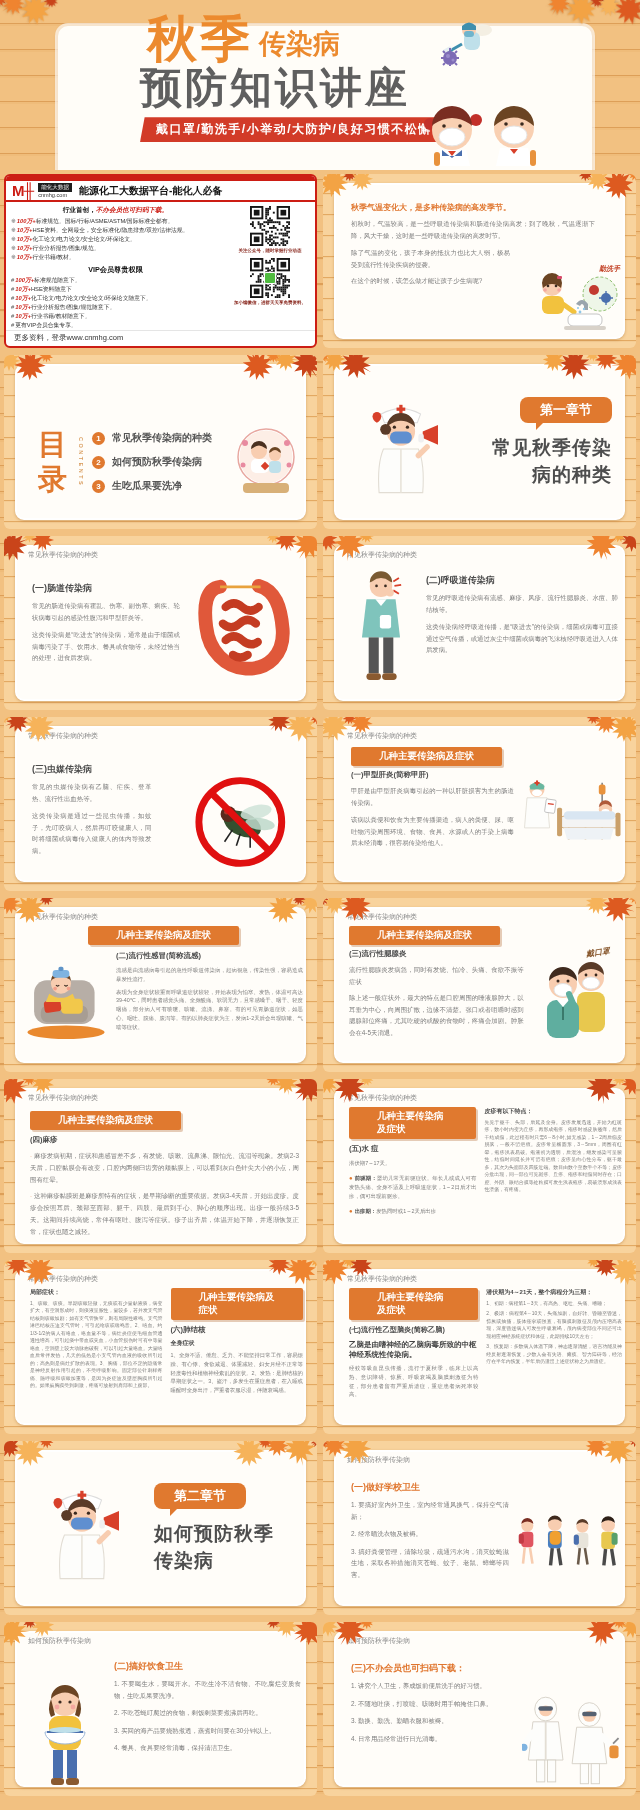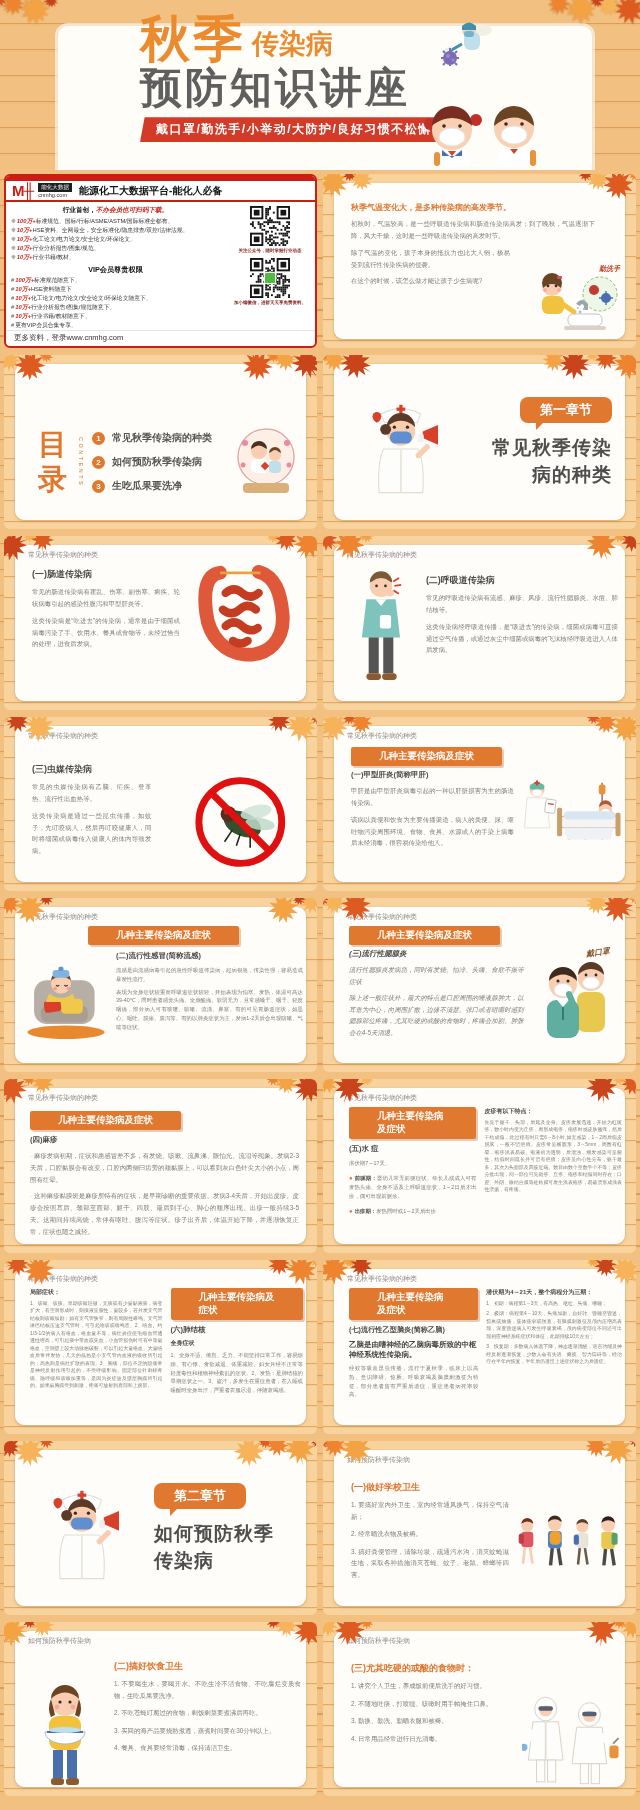--- a/index.html
+++ b/index.html
@@ -5,21 +5,21 @@
   html,body{margin:0;padding:0;}
   body{width:640px;font-family:"Liberation Sans","DejaVu Sans",sans-serif;background:#e9b06a;}
   .page{width:640px;min-height:1810px;overflow:hidden;position:relative;
     background:repeating-linear-gradient(180deg,#f2c181 0 23px,#dd9f58 23px 24.5px,#efbc7a 24.5px 26px);}
   
   .hero{position:relative;height:170px;overflow:hidden;}
   .hero-paper{position:absolute;left:58px;right:48px;top:26px;bottom:0;background:#fffdf8;
     border-radius:10px 10px 0 0;box-shadow:0 0 0 3px rgba(255,255,255,.65),0 1px 4px rgba(140,80,20,.4);}
   .hero-titles{position:absolute;left:28px;top:12px;}
   .t-line1{display:flex;align-items:flex-end;gap:6px;}
-  .t-accent{font-size:50px;font-weight:bold;color:#ec8a2e;letter-spacing:3px;line-height:1;}
+  .t-accent{font-size:50px;font-weight:bold;color:#ec8a2e;letter-spacing:3px;line-height:1;margin-left:7px;}
   .t-accent2{font-size:27px;font-weight:bold;color:#ec8a2e;line-height:1.4;}
   .t-main{font-size:42px;font-weight:bold;color:#5f5f5f;letter-spacing:3px;line-height:1.15;}
   .ribbon{display:inline-block;background:#d23b28;color:#fff;font-size:12px;font-weight:bold;
     letter-spacing:1.5px;padding:4px 16px;margin-top:5px;clip-path:polygon(1.5% 0,98.5% 0,100% 100%,0 100%);}
   .hero-kids{position:absolute;right:90px;bottom:0;}
   .hero-virus{position:absolute;left:305px;top:16px;}
   
   .grid{display:grid;grid-template-columns:1fr 1fr;gap:7px 6px;padding:4px;}
   .slide{position:relative;height:174px;border-radius:6px;overflow:hidden;}
   .wood{background:repeating-linear-gradient(180deg,#f8d39d 0 19px,#e3a962 19px 20px,#f5cd94 20px 21px);}
@@ -676,21 +676,21 @@
             <use href="#leafP" xlink:href="#leafP" fill="#f6b35a"></use>
           </svg>
           <svg class="leaf" width="25" height="25" viewBox="0 0 100 100" style="transform:rotate(336deg);margin:-4px;">
             <use href="#leafP" xlink:href="#leafP" fill="#dd5a20"></use>
           </svg>
           <svg class="leaf" width="34" height="34" viewBox="0 0 100 100" style="transform:rotate(33deg);margin:-4px;">
             <use href="#leafP" xlink:href="#leafP" fill="#ef8430"></use>
           </svg>
         </div>
       <div class="hdr" style="top:14px;left:24px;">常见秋季传染病的种类</div>
-      <div class="cnt row" style="top:28px;left:28px;right:18px;">
+      <div class="cnt row" style="top:42px;left:28px;right:18px;">
         <div class="col" style="flex:1.2;">
           <div class="sec-title">(一)肠道传染病</div>
           <p class="p">常见的肠道传染病有霍乱、伤寒、副伤寒、痢疾、轮状病毒引起的感染性腹泻和甲型肝炎等。</p>
           <p class="p">这类传染病是“吃进去”的传染病，通常是由于细菌或病毒污染了手、饮用水、餐具或食物等，未经过恰当的处理，进食后发病。</p>
         </div>
         <div class="col" style="flex:.9;display:flex;justify-content:center;">
           <svg width="92" height="104" viewBox="0 0 100 110">
             <path d="M24 8 C8 10 6 30 9 52 C12 78 30 96 52 97 C76 98 94 82 92 54 C90 30 84 12 66 7" fill="none" stroke="#e0583a" stroke-width="15" stroke-linecap="round"></path>
             <path d="M30 30 q9 -8 18 0 t18 0 M27 48 q9 8 18 0 t18 0 M30 66 q9 -8 18 0 t17 2 M38 82 q8 6 16 0" fill="none" stroke="#c43c22" stroke-width="9" stroke-linecap="round"></path>
             <path d="M24 8 h44" stroke="#e8a23c" stroke-width="3"></path>
@@ -943,21 +943,21 @@
             <use href="#leafP" xlink:href="#leafP" fill="#dd5a20"></use>
           </svg>
           <svg class="leaf" width="16" height="16" viewBox="0 0 100 100" style="transform:rotate(343deg);margin:-4px;">
             <use href="#leafP" xlink:href="#leafP" fill="#ef8430"></use>
           </svg>
         </div>
       <div class="hdr" style="top:14px;left:24px;">常见秋季传染病的种类</div>
       <div class="cnt" style="top:26px;left:26px;right:14px;">
         <span class="banner">几种主要传染病及症状</span>
         <div class="row">
-          <div class="col" style="flex:1.35;font-style:italic;">
+          <div class="col" style="flex:1.35;">
             <div class="sec-title" style="font-size:7.5px;margin-top:0;">(三)流行性腮腺炎</div>
             <p class="p" style="margin-bottom:4px;">流行性腮腺炎发病急，同时有发烧、怕冷、头痛、食欲不振等症状</p>
             <p class="p">除上述一般症状外，最大的特点是口腔周围的唾液腺肿大，以耳垂为中心，向周围扩散，边缘不清楚。张口或者咀嚼时感到腮腺部位疼痛，尤其吃硬的或酸的食物时，疼痛会加剧。肿胀会在4-5天消退。</p>
           </div>
           <div class="col" style="flex:.7;position:relative;display:flex;justify-content:center;align-items:flex-end;">
             <div class="script-label" style="position:absolute;top:-2px;right:12px;">戴口罩</div>
             <svg width="84" height="92" viewBox="0 0 84 92">
               <circle cx="56" cy="26" r="13" fill="#f8cdb0"></circle>
               <path d="M43 23 a13 13 0 0 1 26 0 l-2 -2 q-11 -8 -22 0 z" fill="#5a3b28"></path>
               <ellipse cx="56" cy="31" rx="8.5" ry="6" fill="#fff" stroke="#e3e3e3"></ellipse>
@@ -1332,21 +1332,21 @@
           <svg class="leaf" width="16" height="16" viewBox="0 0 100 100" style="transform:rotate(62deg);margin:-4px;">
             <use href="#leafP" xlink:href="#leafP" fill="#ef8430"></use>
           </svg>
           <svg class="leaf" width="25" height="25" viewBox="0 0 100 100" style="transform:rotate(119deg);margin:-4px;">
             <use href="#leafP" xlink:href="#leafP" fill="#f3a344"></use>
           </svg>
         </div>
       <div class="hdr" style="top:14px;left:24px;">如何预防秋季传染病</div>
       <div class="cnt row" style="top:36px;left:28px;right:14px;">
         <div class="col" style="flex:1.3;">
-          <div class="sec-title orange">(三)尤其吃硬的或酸的食物时：</div>
+          <div class="sec-title orange">(三)不办会员也可扫码下载：</div>
           <p class="li">1. 讲究个人卫生，养成饭前便后洗手的好习惯。</p>
           <p class="li">2. 不随地吐痰，打喷嚏、咳嗽时用手帕掩住口鼻。</p>
           <p class="li">3. 勤换、勤洗、勤晒衣服和被褥。</p>
           <p class="li">4. 日常用品经常进行日光消毒。</p>
         </div>
         <div class="col" style="flex:.8;display:flex;align-items:flex-end;justify-content:center;">
           <svg width="104" height="100" viewBox="0 0 110 104">
             <g>
               <ellipse cx="26" cy="18" rx="12" ry="13" fill="#fdfdfb" stroke="#d5d0c6"></ellipse>
               <ellipse cx="26" cy="20" rx="7" ry="6" fill="#f8cdb0"></ellipse>

